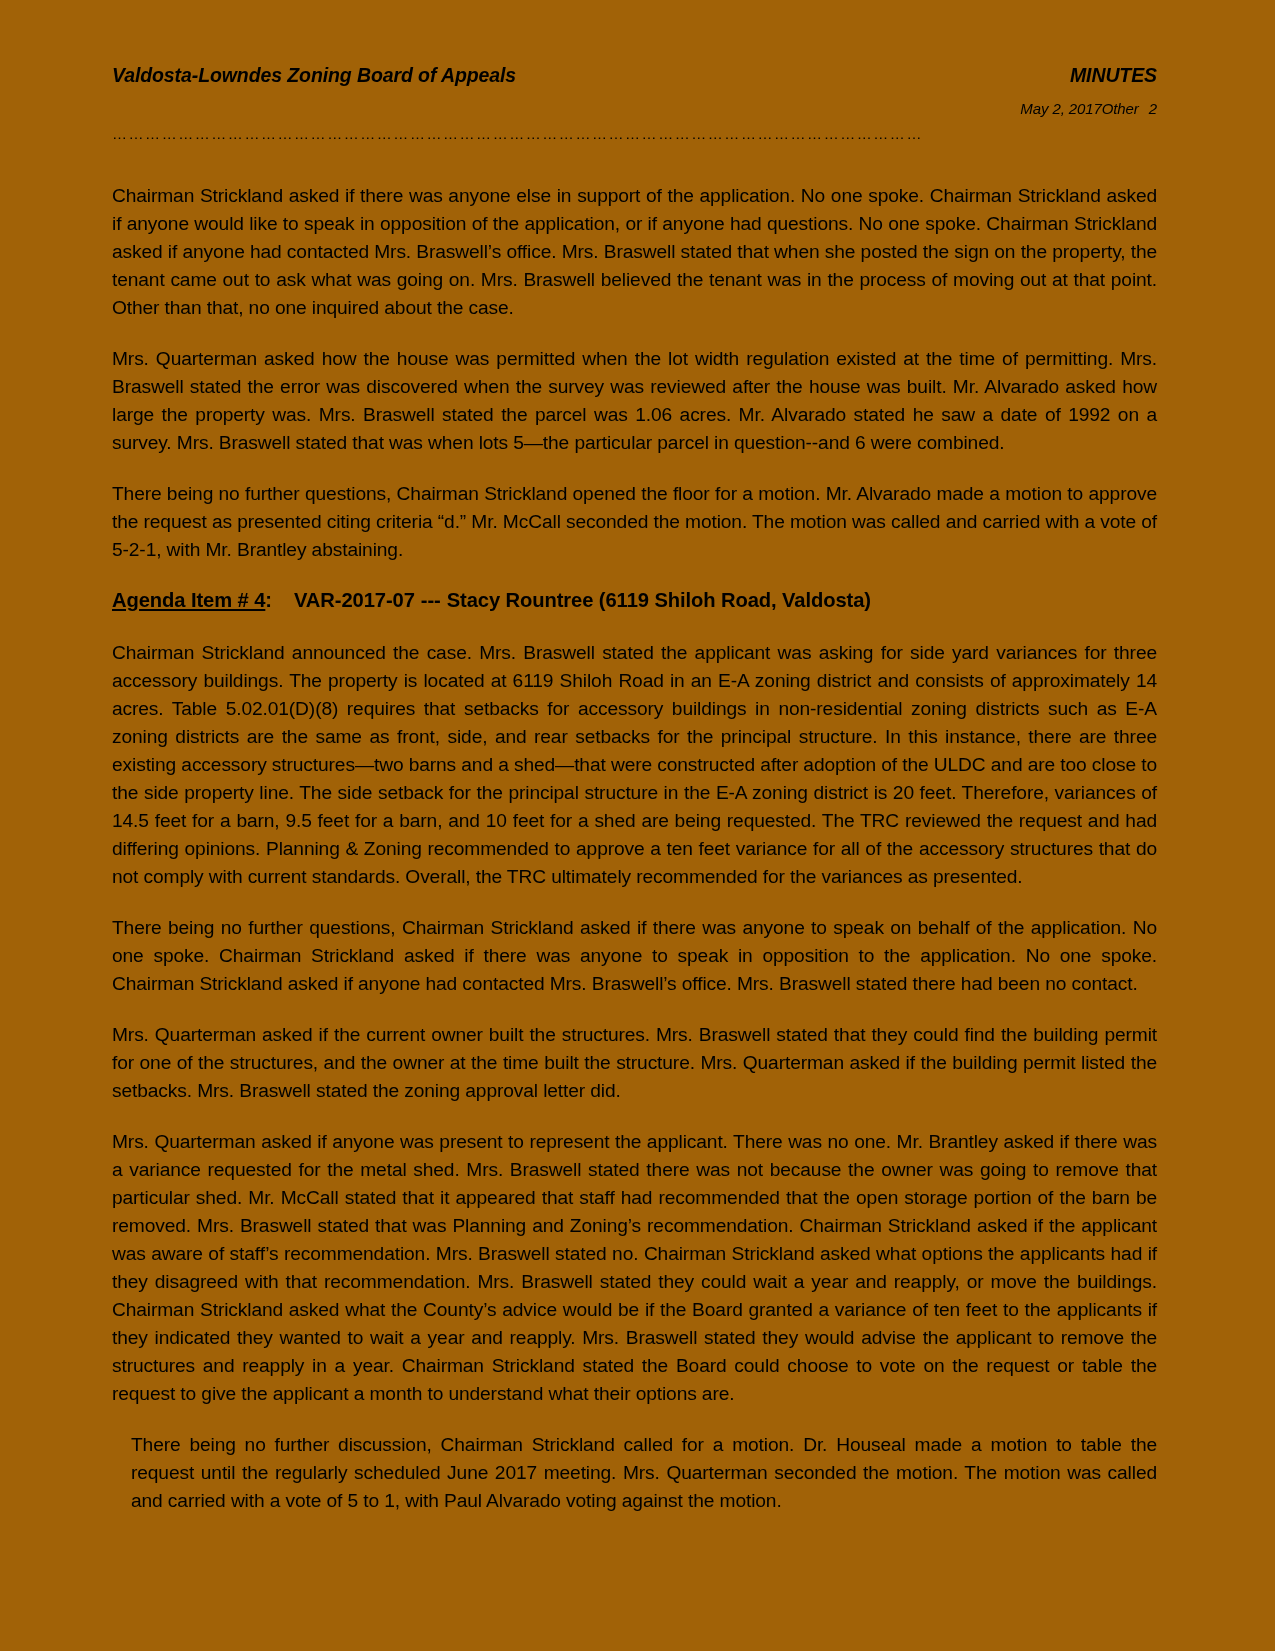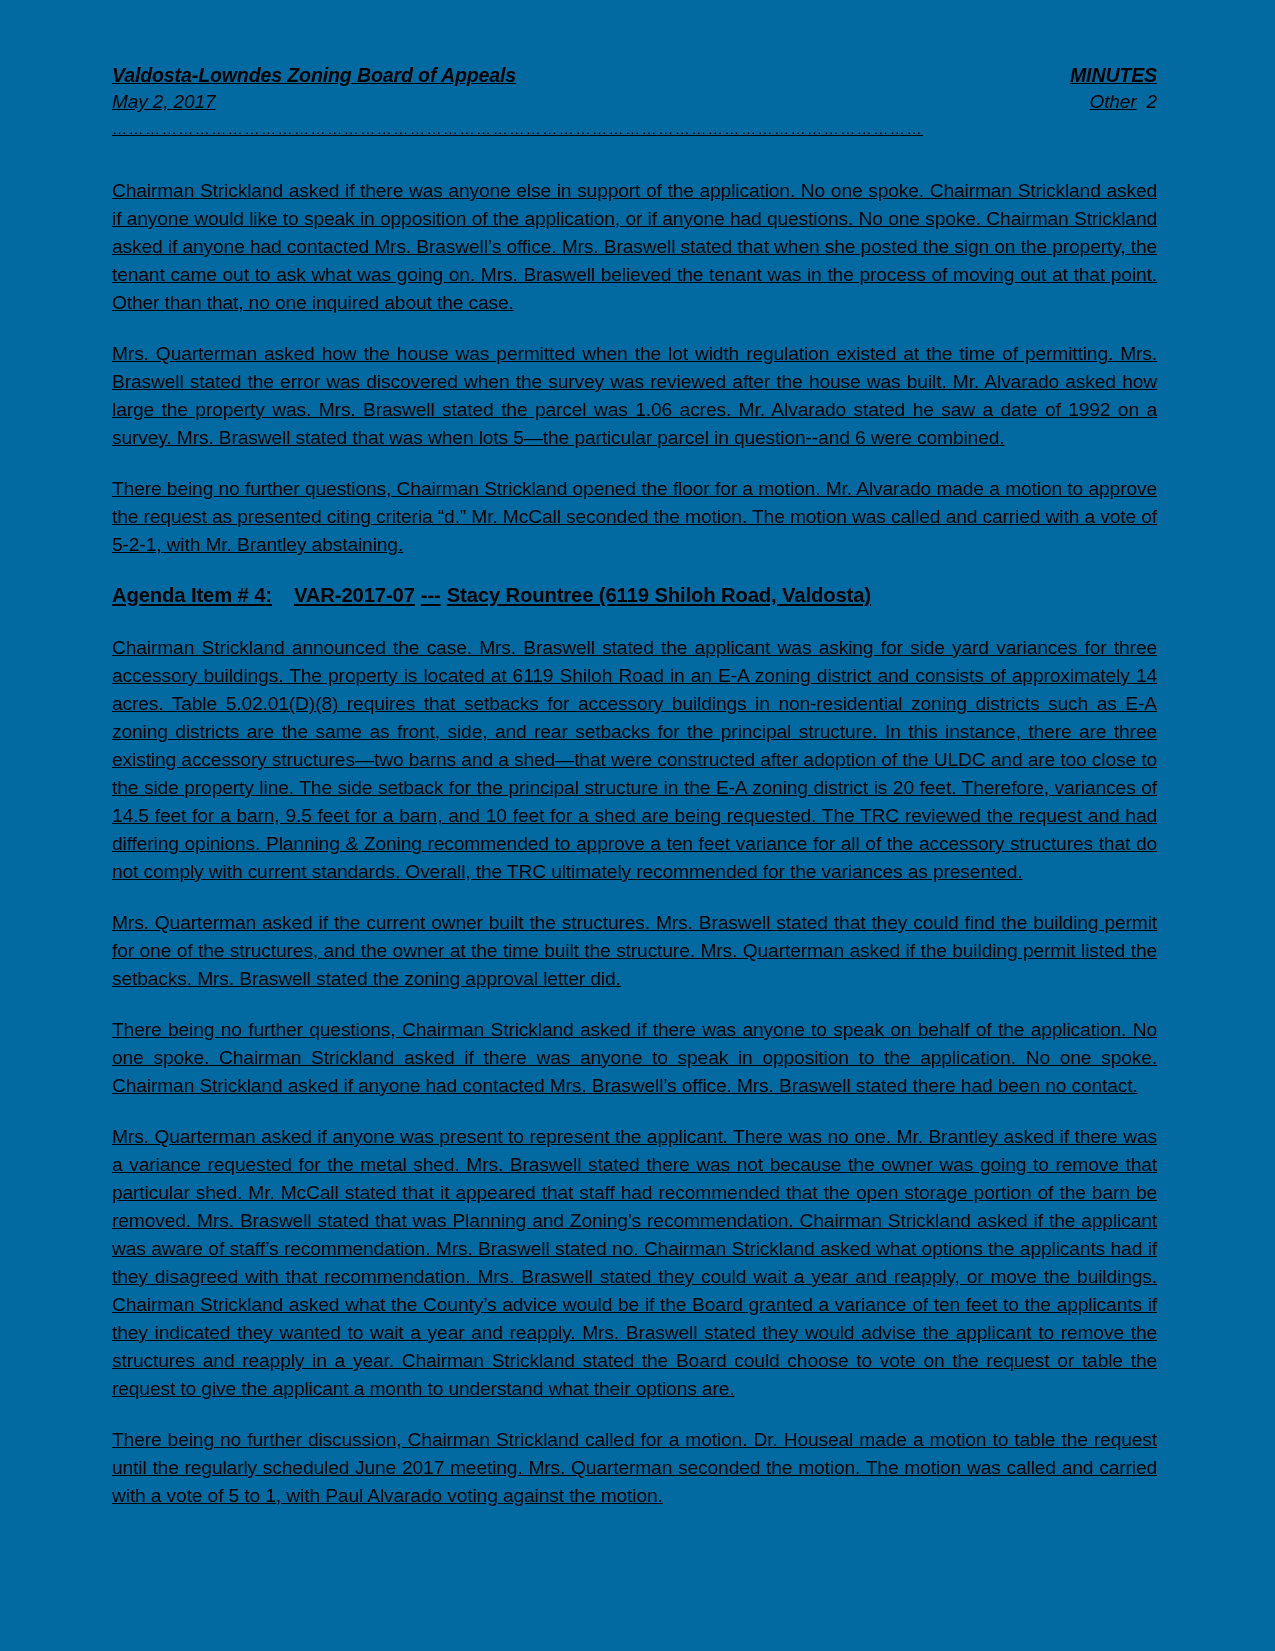--- a/index.html
+++ b/index.html
@@ -9,44 +9,44 @@
     background: #ffffff;
   }
   body {
     font-family: "Liberation Sans", sans-serif;
     color: #000000;
   }
   .page {
     position: relative;
     width: 1275px;
     height: 1651px;
-    background: #0369a1;
+    background: #a16207;
     box-sizing: border-box;
     padding: 62px 118px 40px 112px;
     overflow: hidden;
-    text-decoration: underline;
   }
   
   .doc-header {
     width: 100%;
   }
   .header-row {
     display: flex;
     justify-content: space-between;
     align-items: baseline;
     font-style: italic;
     font-weight: bold;
     font-size: 19.5px;
     line-height: 1.35;
     letter-spacing: -0.1px;
   }
   .header-row.second {
     font-weight: normal;
-    font-size: 19px;
-    margin-top: 1px;
+    font-size: 15px;
+    margin-top: 11px;
+    justify-content: flex-end;
   }
   .header-left {
     white-space: nowrap;
   }
   .header-right {
     white-space: nowrap;
     text-align: right;
   }
   .header-right .page-num {
     display: inline-block;
@@ -71,20 +71,21 @@
     margin: 0 0 23px 0;
     font-size: 19.2px;
     line-height: 28px;
     text-align: justify;
     text-justify: inter-word;
     letter-spacing: -0.12px;
     word-spacing: 0px;
   }
   p.para:last-child {
     margin-bottom: 0;
+    margin-left: 19px;
   }
   h2.agenda-heading {
     margin: 18px 0 26px 0;
     font-size: 20.2px;
     font-weight: bold;
     line-height: 26px;
     letter-spacing: -0.1px;
   }
   h2.agenda-heading .underlined {
     text-decoration: underline;
@@ -122,19 +123,19 @@
 
     <p class="para">Chairman Strickland asked if there was anyone else in support of the application. No one spoke. Chairman Strickland asked if anyone would like to speak in opposition of the application, or if anyone had questions. No one spoke. Chairman Strickland asked if anyone had contacted Mrs. Braswell’s office. Mrs. Braswell stated that when she posted the sign on the property, the tenant came out to ask what was going on. Mrs. Braswell believed the tenant was in the process of moving out at that point. Other than that, no one inquired about the case.</p>
     <p class="para">Mrs. Quarterman asked how the house was permitted when the lot width regulation existed at the time of permitting. Mrs. Braswell stated the error was discovered when the survey was reviewed after the house was built. Mr. Alvarado asked how large the property was. Mrs. Braswell stated the parcel was 1.06 acres. Mr. Alvarado stated he saw a date of 1992 on a survey. Mrs. Braswell stated that was when lots 5—the particular parcel in question--and 6 were combined.</p>
     <p class="para">There being no further questions, Chairman Strickland opened the floor for a motion. Mr. Alvarado made a motion to approve the request as presented citing criteria “d.”  Mr. McCall seconded the motion. The motion was called and carried with a vote of 5-2-1, with Mr. Brantley abstaining.</p>
 
     <h2 class="agenda-heading">
       <span class="underlined">Agenda Item  # 4</span><span>:</span><span class="gap-lg"></span><span>VAR-2017-07</span><span class="gap-sm"></span><span>---</span><span class="gap-sm"></span><span>Stacy Rountree (6119 Shiloh Road, Valdosta)</span>
     </h2>
 
     <p class="para">Chairman Strickland announced the case. Mrs. Braswell stated the applicant was asking for side yard variances for three accessory buildings.  The property is located at 6119 Shiloh Road in an E-A zoning district and consists of approximately 14 acres.  Table 5.02.01(D)(8) requires that setbacks for accessory buildings in non-residential zoning districts such as E-A zoning districts are the same as front, side, and rear setbacks for the principal structure.  In this instance, there are three existing accessory structures—two barns and a shed—that were constructed after adoption of the ULDC and are too close to the side property line.  The side setback for the principal structure in the E-A zoning district is 20 feet.  Therefore, variances of 14.5 feet for a barn, 9.5 feet for a barn, and 10 feet for a shed are being requested.  The TRC reviewed the request and had differing opinions.  Planning &amp; Zoning recommended to approve a ten feet variance for all of the accessory structures that do not comply with current standards. Overall, the TRC ultimately recommended for the variances as presented.</p>
+    <p class="para">There being no further questions, Chairman Strickland asked if there was anyone to speak on behalf of the application. No one spoke. Chairman Strickland asked if there was anyone to speak in opposition to the application. No one spoke. Chairman Strickland asked if anyone had contacted Mrs. Braswell’s office. Mrs. Braswell stated there had been no contact.</p>
     <p class="para">Mrs. Quarterman asked if the current owner built the structures. Mrs. Braswell stated that they could find the building permit for one of the structures, and the owner at the time built the structure. Mrs. Quarterman asked if the building permit listed the setbacks. Mrs. Braswell stated the zoning approval letter did.</p>
-    <p class="para">There being no further questions, Chairman Strickland asked if there was anyone to speak on behalf of the application. No one spoke. Chairman Strickland asked if there was anyone to speak in opposition to the application. No one spoke. Chairman Strickland asked if anyone had contacted Mrs. Braswell’s office. Mrs. Braswell stated there had been no contact.</p>
     <p class="para">Mrs. Quarterman asked if anyone was present to represent the applicant. There was no one. Mr. Brantley asked if there was a variance requested for the metal shed. Mrs. Braswell stated there was not because the owner was going to remove that particular shed. Mr. McCall stated that it appeared that staff had recommended that the open storage portion of the barn be removed. Mrs. Braswell stated that was Planning and Zoning’s recommendation. Chairman Strickland asked if the applicant was aware of staff’s recommendation. Mrs. Braswell stated no. Chairman Strickland asked what options the applicants had if they disagreed with that recommendation. Mrs. Braswell stated they could wait a year and reapply, or move the buildings. Chairman Strickland asked what the County’s advice would be if the Board granted a variance of ten feet to the applicants if they indicated they wanted to wait a year and reapply.  Mrs. Braswell stated they would advise the applicant to remove the structures and reapply in a year. Chairman Strickland stated the Board could choose to vote on the request or table the request to give the applicant a month to understand what their options are.</p>
     <p class="para">There being no further discussion, Chairman Strickland called for a motion.  Dr.  Houseal made a motion to table the request until the regularly scheduled June 2017 meeting. Mrs. Quarterman seconded the motion.  The motion was called and carried with a vote of 5 to 1, with Paul Alvarado voting against the motion.</p>
 
   </div>
 </div>
 
 </body></html>

